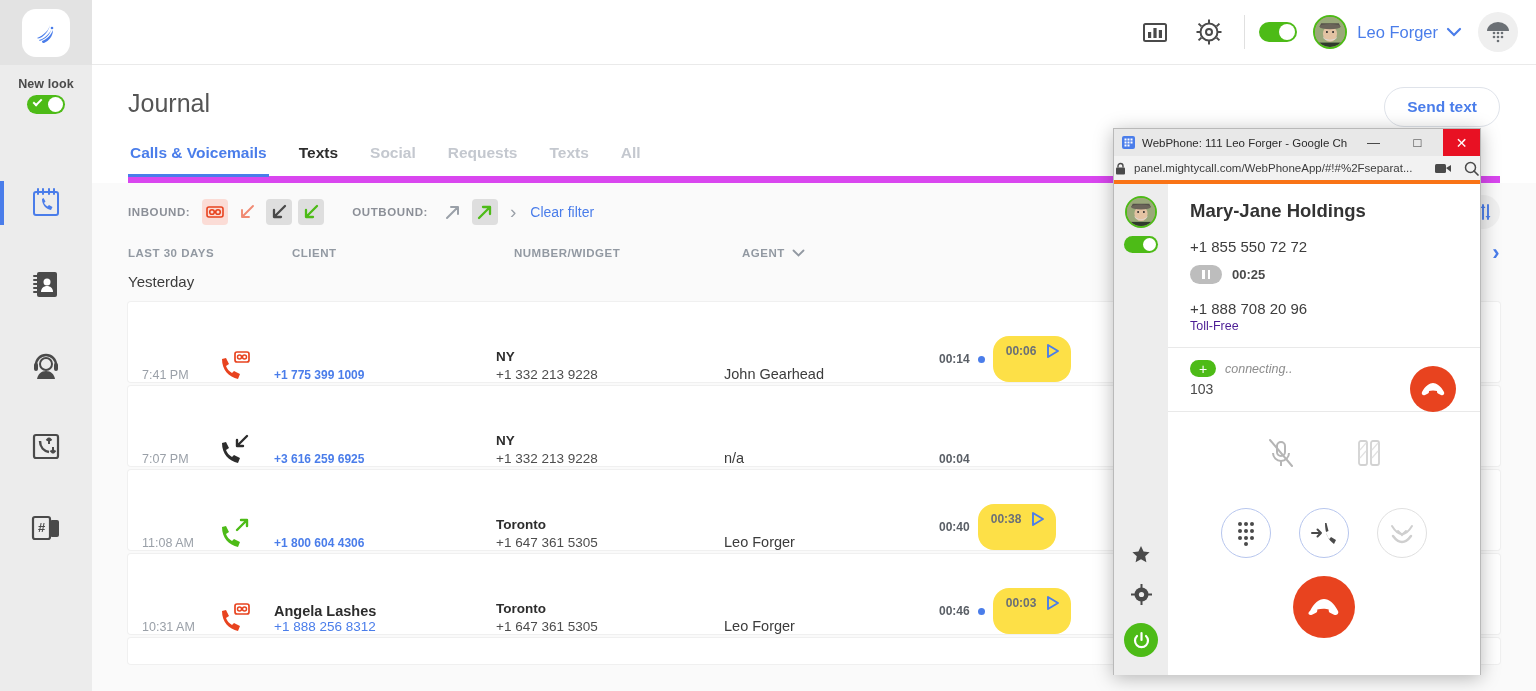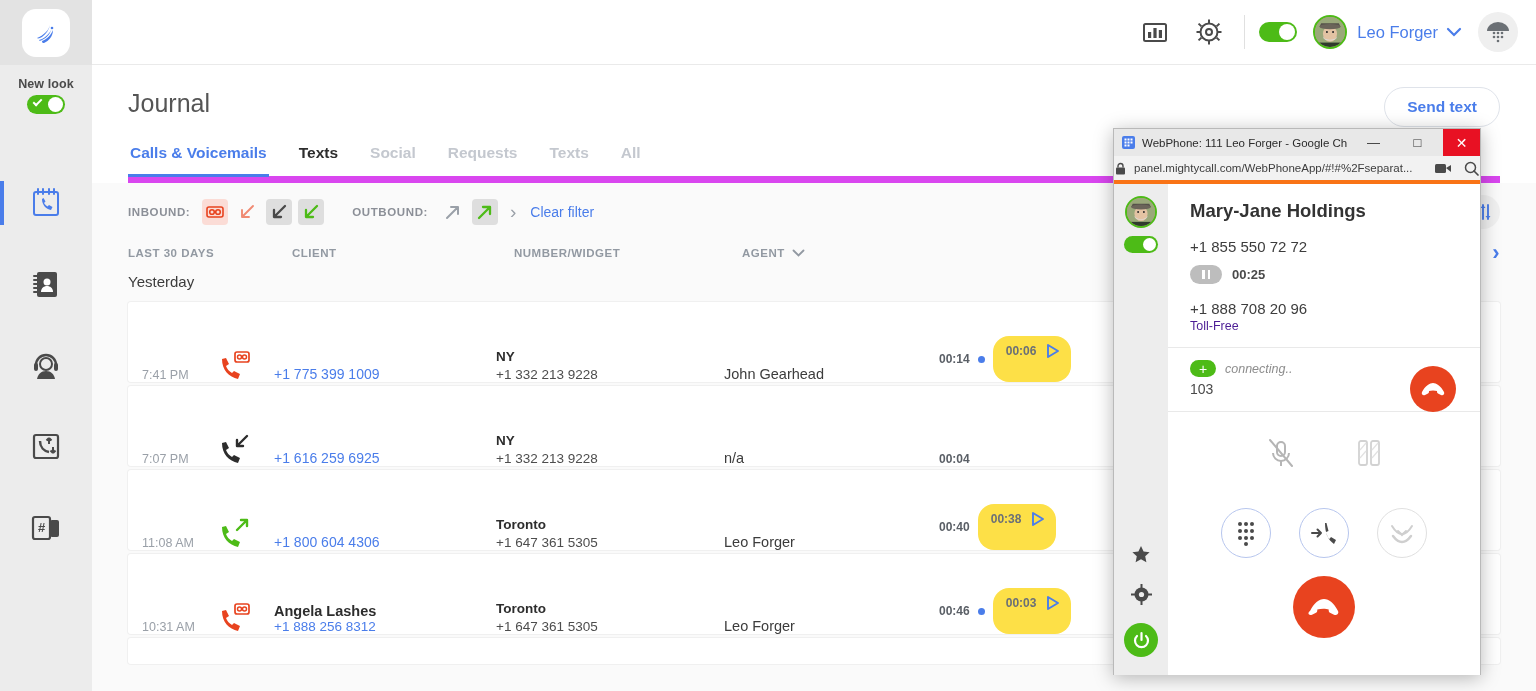--- a/index.html
+++ b/index.html
@@ -153,21 +153,21 @@
   .rows { padding: 0 36px; }
   .row {
     background: #fff; border-radius: 3px; height: 80px; margin-bottom: 4px;
     display: flex; align-items: flex-end; position: relative;
     box-shadow: 0 0 0 1px #f0f0f0;
   }
   .c-time { width: 90px; padding-left: 14px; font-size: 12.5px; color: #9aa0a8; }
   .c-icon { width: 56px; display: flex; align-items: center; justify-content: flex-start; }
   .c-client { width: 222px; }
   .cl-name { font-size: 14.5px; font-weight: bold; color: #2d2d2d; }
-  .cl-num { font-size: 14px; font-weight: normal; color: #4a7dea; cursor: pointer; }
+  .cl-num { font-size: 12px; font-weight: bold; color: #4a7dea; cursor: pointer; }
   .cl-num.sub { font-weight: normal; font-size: 13.5px; }
   .c-widget { width: 228px; }
   .w-name { font-size: 13.5px; font-weight: bold; color: #2d2d2d; }
   .w-num { font-size: 13.5px; color: #4d4d4d; margin-top: 3px; }
   .c-agent { width: 215px; font-size: 14.5px; color: #3c3c3c; }
   .c-dur { display: flex; align-items: center; gap: 8px; }
   .dur { font-size: 12px; font-weight: bold; color: #5a5f66; }
   .dot { width: 7px; height: 7px; border-radius: 50%; background: #4a7dea; }
   .playpill {
     background: #fde047; border-radius: 16px; display: flex; align-items: center;
@@ -541,21 +541,21 @@
 
       <div class="row">
         <div class="c-time">7:07 PM</div>
         <div class="c-icon">
           <svg width="34" height="32" viewBox="0 0 34 32">
             <path d="M4 9c0 11 7 18 16 20l2-5-6-3-2 2c-3-2-5-4-6-7l3-2-3-6z" fill="#2d2d2d"></path>
             <path d="M29 2L19 12M19 12h6M19 12V6" fill="none" stroke="#2d2d2d" stroke-width="2.4" stroke-linecap="round"></path>
           </svg>
         </div>
         <div class="c-client">
-          <div class="cl-num">+1 616 259 6925</div>
+          <div class="cl-num">+3 616 259 6925</div>
         </div>
         <div class="c-widget">
           <div class="w-name">NY</div>
           <div class="w-num">+1 332 213 9228</div>
         </div>
         <div class="c-agent">n/a</div>
         <div class="c-dur">
           <span class="dur">00:04</span>
         </div>
         <div class="kebab">

